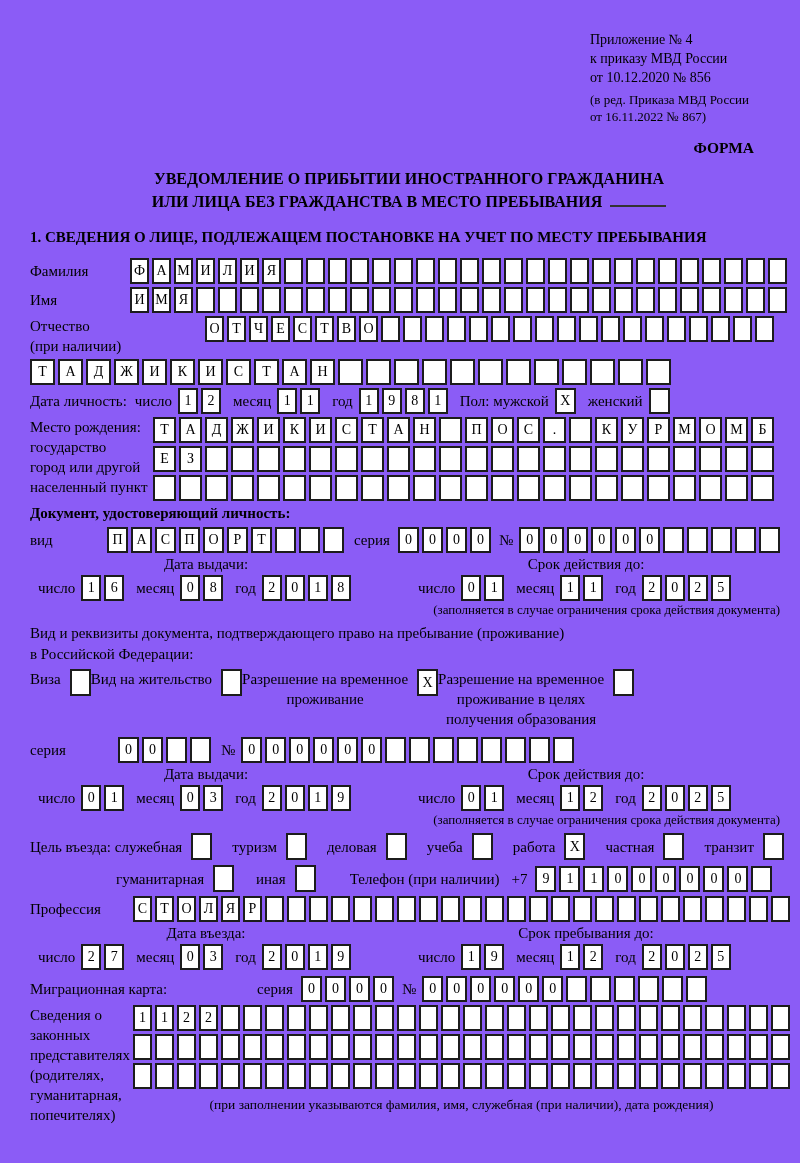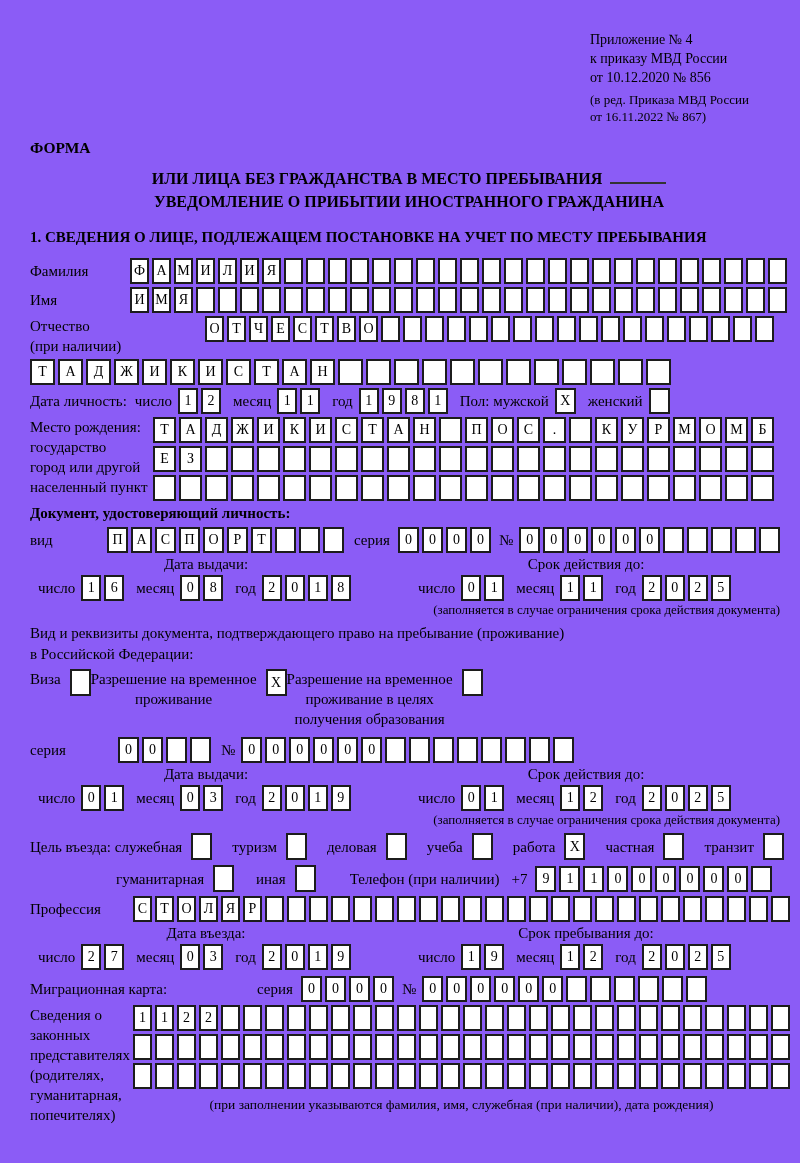--- a/index.html
+++ b/index.html
@@ -2,21 +2,21 @@
 <html><head>
 <meta charset="utf-8">
 <style>
   html,body{margin:0;padding:0;background:#fff;}
   .page{position:relative;width:800px;height:1163px;box-sizing:border-box;overflow:hidden;
         padding:30px 12px 10px 30px;background:#8b5cf6;color:#000;
         font-family:"Liberation Serif","DejaVu Serif",serif;font-size:15px;}
   .hdr{margin-left:560px;font-size:14px;line-height:19px;}
   .hdr-sub{font-size:13px;line-height:17px;}
   .hdr-sub.first{margin-top:4px;}
-  .forma{font-weight:bold;font-size:15.5px;text-align:left;padding-right:34px;margin-top:14px;}
+  .forma{font-weight:bold;font-size:15.5px;text-align:right;padding-right:34px;margin-top:14px;}
   .title{margin-top:10px;text-align:center;font-weight:bold;font-size:16px;line-height:23px;}
   .blank{display:inline-block;width:56px;height:13px;border-bottom:2px solid #333;margin-left:8px;}
   .sec{font-weight:bold;font-size:15px;margin-top:16px;margin-bottom:12px;}
 
   .frow{display:flex;align-items:center;margin-bottom:3px;}
   .frow.top{align-items:flex-start;}
   .lbl{flex:none;line-height:20px;}
   .w100{width:100px;} .w105{width:105px;} .w77{width:77px;} .w88{width:88px;}
   .w103{width:103px;} .w120{width:123px;} .w165{width:167px;} .w175{width:175px;}
 
@@ -61,22 +61,22 @@
     <div>Приложение № 4</div>
     <div>к приказу МВД России</div>
     <div>от 10.12.2020 № 856</div>
     <div class="hdr-sub first">(в ред. Приказа МВД России</div>
     <div class="hdr-sub">от 16.11.2022 № 867)</div>
   </div>
 
   <div class="forma">ФОРМА</div>
 
   <div class="title">
+    <div>УВЕДОМЛЕНИЕ О ПРИБЫТИИ ИНОСТРАННОГО ГРАЖДАНИНА</div>
     <div><span>ИЛИ ЛИЦА БЕЗ ГРАЖДАНСТВА В МЕСТО ПРЕБЫВАНИЯ</span><span class="blank"></span></div>
-    <div>УВЕДОМЛЕНИЕ О ПРИБЫТИИ ИНОСТРАННОГО ГРАЖДАНИНА</div>
   </div>
 
   <div class="sec">1. СВЕДЕНИЯ О ЛИЦЕ, ПОДЛЕЖАЩЕМ ПОСТАНОВКЕ НА УЧЕТ ПО МЕСТУ ПРЕБЫВАНИЯ</div>
 
   <div class="frow">
     <span class="lbl w100">Фамилия</span>
     <span class="cells">
         <span class="cell">Ф</span>
         <span class="cell">А</span>
         <span class="cell">М</span>
@@ -420,20 +420,24 @@
     <div>Вид и реквизиты документа, подтверждающего право на пребывание (проживание)</div>
     <div>в Российской Федерации:</div>
   </div>
 
   <div class="opts">
       <span class="opt">
         <span class="opt-label">Виза</span>
         <span class="cell cb"></span>
       </span>
       <span class="opt">
+        <span class="opt-label">Вид на жительство</span>
+        <span class="cell cb"></span>
+      </span>
+      <span class="opt">
         <span class="opt-label">Разрешение на временное
 проживание</span>
         <span class="cell cb">X</span>
       </span>
       <span class="opt">
         <span class="opt-label">Разрешение на временное
 проживание в целях
 получения образования</span>
         <span class="cell cb"></span>
       </span>

